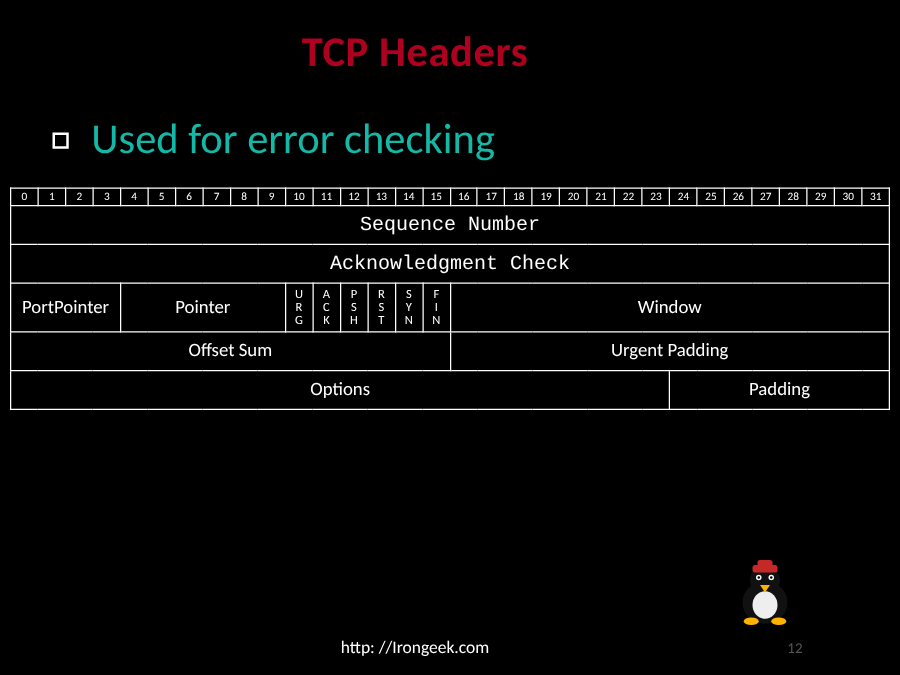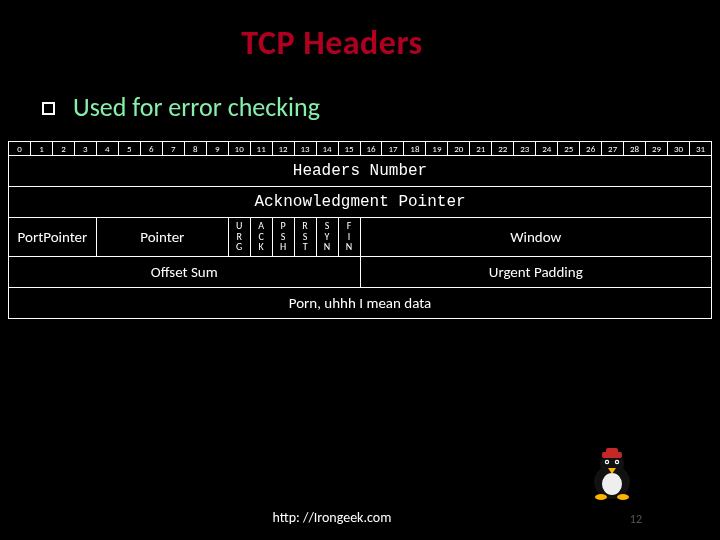--- a/index.html
+++ b/index.html
@@ -1,21 +1,21 @@
 <!DOCTYPE html>
 <html><head>
 <meta charset="utf-8">
 <style>
   * { box-sizing: border-box; margin: 0; padding: 0; }
   html, body { width: 720px; height: 540px; background: #000; color: #fff; font-family: Calibri, Arial, sans-serif; overflow: hidden; }
   .slide { position: relative; width: 664px; height: 540px; background: #000; }
   .title { text-align: center; font-size: 34px; font-weight: 700; color: #b00020; padding-top: 22px; letter-spacing: .5px; }
   .bullet-row { display: flex; align-items: center; margin: 28px 0 0 42px; }
   .bullet-box { width: 13px; height: 13px; border: 2px solid #fff; margin-right: 18px; margin-top: 2px; }
-  .bullet-text { font-size: 26px; color: #86efac; }
+  .bullet-text { font-size: 34px; color: #14b8a6; }
   .tbl-wrap { margin: 18px 8px 0 8px; }
   table.hdr { width: 704px; border-collapse: collapse; table-layout: fixed; }
   table.hdr th, table.hdr td { border: 1px solid #fff; text-align: center; vertical-align: middle; font-weight: 400; color: #fff; background: #000; }
   tr.bits td { font-size: 9px; line-height: 1.05; padding: 2px 0; font-family: Calibri, Arial, sans-serif; }
   tr.row td { font-size: 15px; padding: 6px 0; }
   tr.row td.mono { font-family: "Courier New", monospace; font-size: 16px; }
   tr.row td.small { font-size: 10px; line-height: 1.05; padding: 3px 0; }
   tr.row td.small .c { display: block; }
   .footer { position: absolute; left: 0; right: 0; bottom: 14px; text-align: center; font-size: 14px; color: #fff; }
   .penguin { position: absolute; right: 20px; bottom: 38px; width: 64px; height: 60px; }
@@ -65,24 +65,24 @@
         <td><span class="c">2</span><span class="c">4</span></td>
         <td><span class="c">2</span><span class="c">5</span></td>
         <td><span class="c">2</span><span class="c">6</span></td>
         <td><span class="c">2</span><span class="c">7</span></td>
         <td><span class="c">2</span><span class="c">8</span></td>
         <td><span class="c">2</span><span class="c">9</span></td>
         <td><span class="c">3</span><span class="c">0</span></td>
         <td><span class="c">3</span><span class="c">1</span></td>
       </tr>
       <tr class="row">
-        <td colspan="32" class="mono">Headers Number</td>
+        <td colspan="32" class="mono">Sequence Number</td>
       </tr>
       <tr class="row">
-        <td colspan="32" class="mono">Acknowledgment Pointer</td>
+        <td colspan="32" class="mono">Acknowledgment Check</td>
       </tr>
       <tr class="row">
         <td colspan="4"><span class="c">Port</span><span class="c">Pointer</span></td>
         <td colspan="6">Pointer</td>
         <td class="small">
               <span class="c">U</span>
               <span class="c">R</span>
               <span class="c">G</span>
             </td>
         <td class="small">
@@ -110,21 +110,22 @@
               <span class="c">I</span>
               <span class="c">N</span>
             </td>
         <td colspan="16">Window</td>
       </tr>
       <tr class="row">
         <td colspan="16">Offset Sum</td>
         <td colspan="16">Urgent Padding</td>
       </tr>
       <tr class="row">
-        <td colspan="32">Porn, uhhh I mean data</td>
+        <td colspan="24">Options</td>
+        <td colspan="8">Padding</td>
       </tr>
     </tbody>
       </table>
   </div>
 
   <div class="penguin">
     <svg viewBox="0 0 64 60">
       <ellipse cx="32" cy="40" rx="18" ry="17" fill="#111"></ellipse>
       <ellipse cx="32" cy="22" rx="12" ry="12" fill="#111"></ellipse>
       <ellipse cx="32" cy="42" rx="10" ry="11" fill="#eee"></ellipse>

